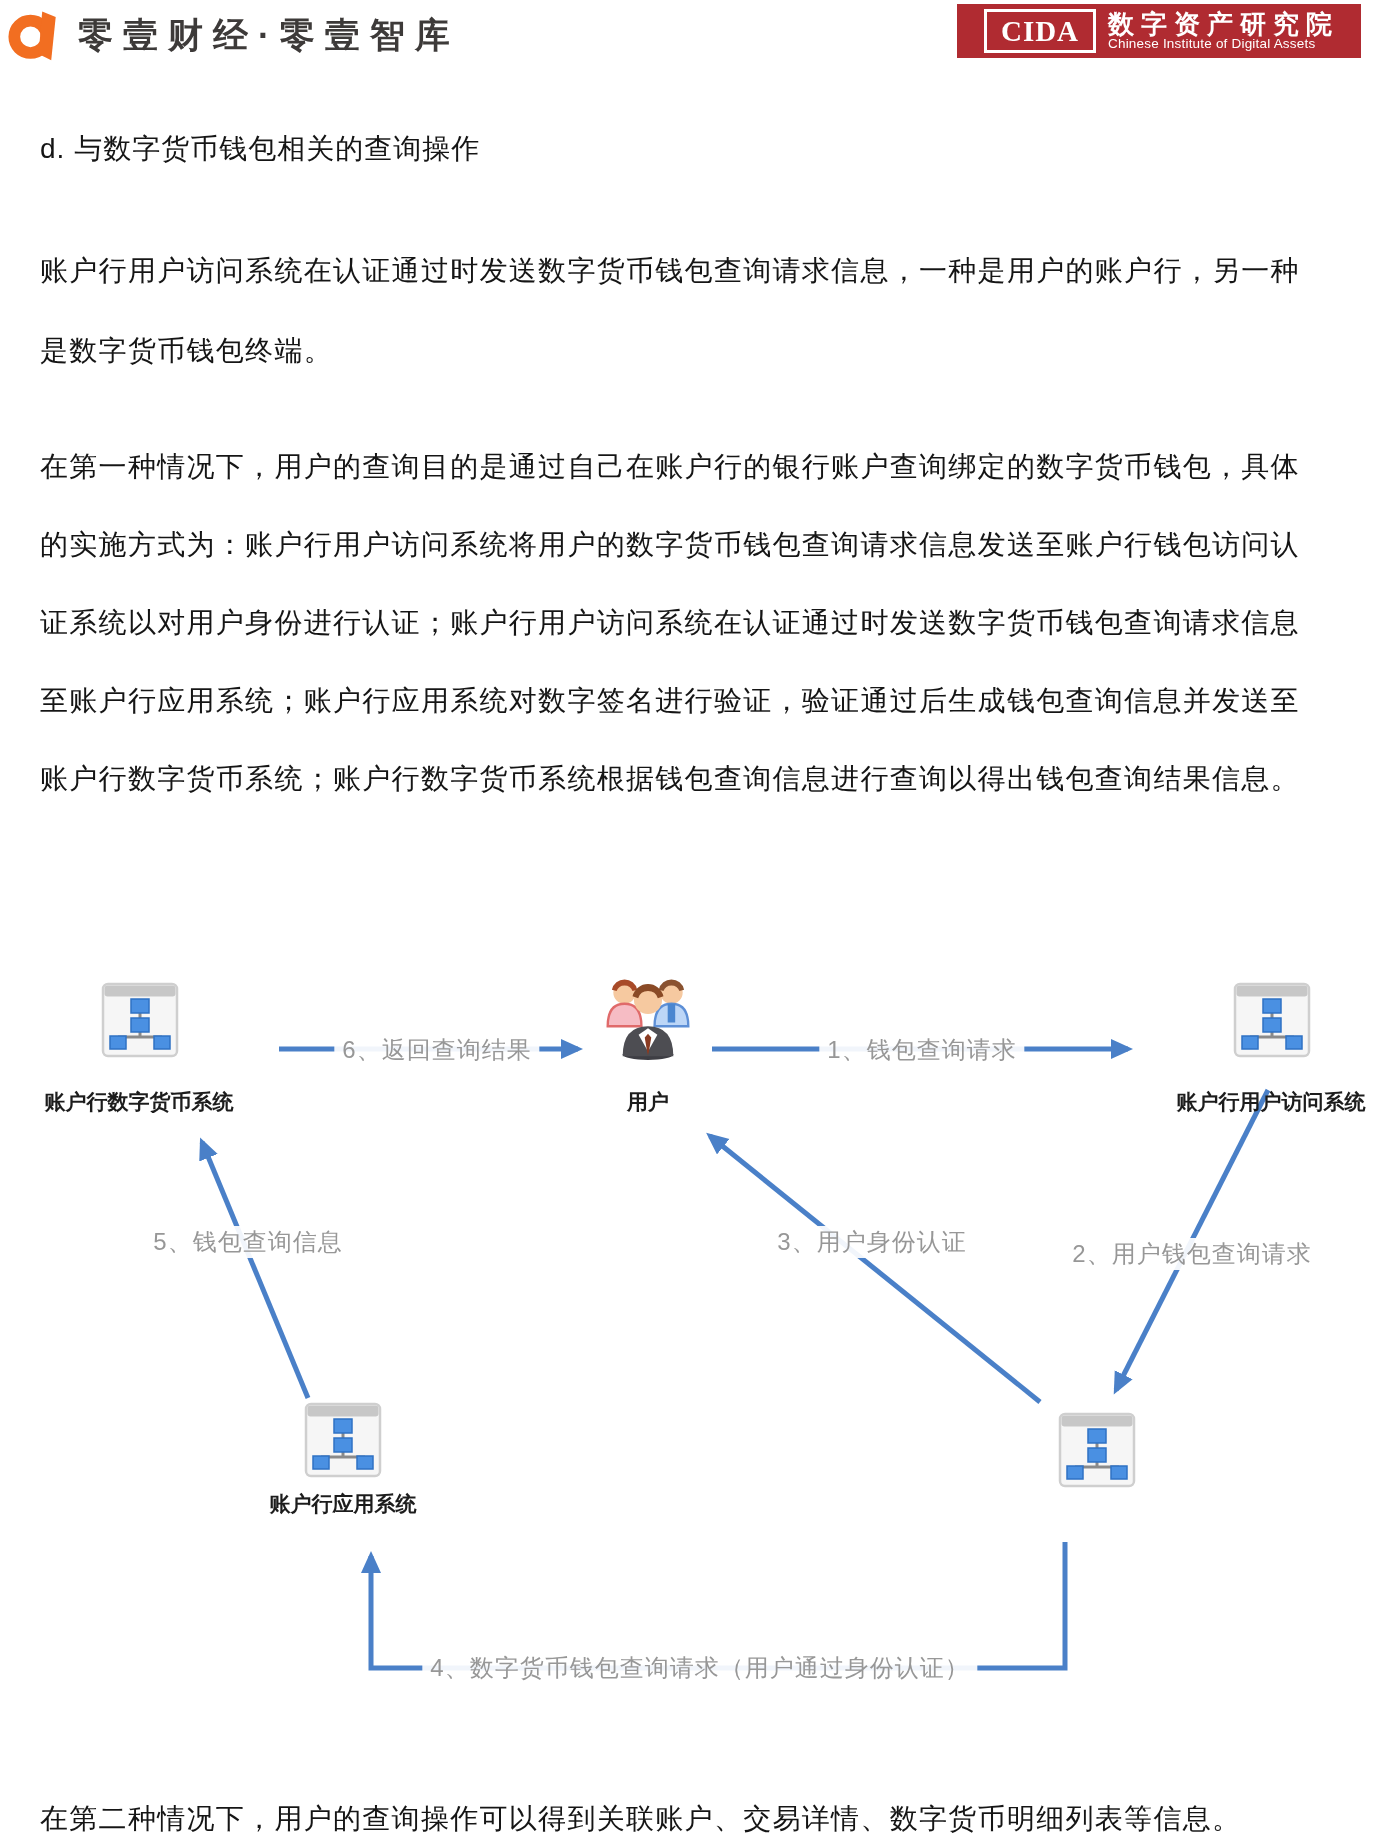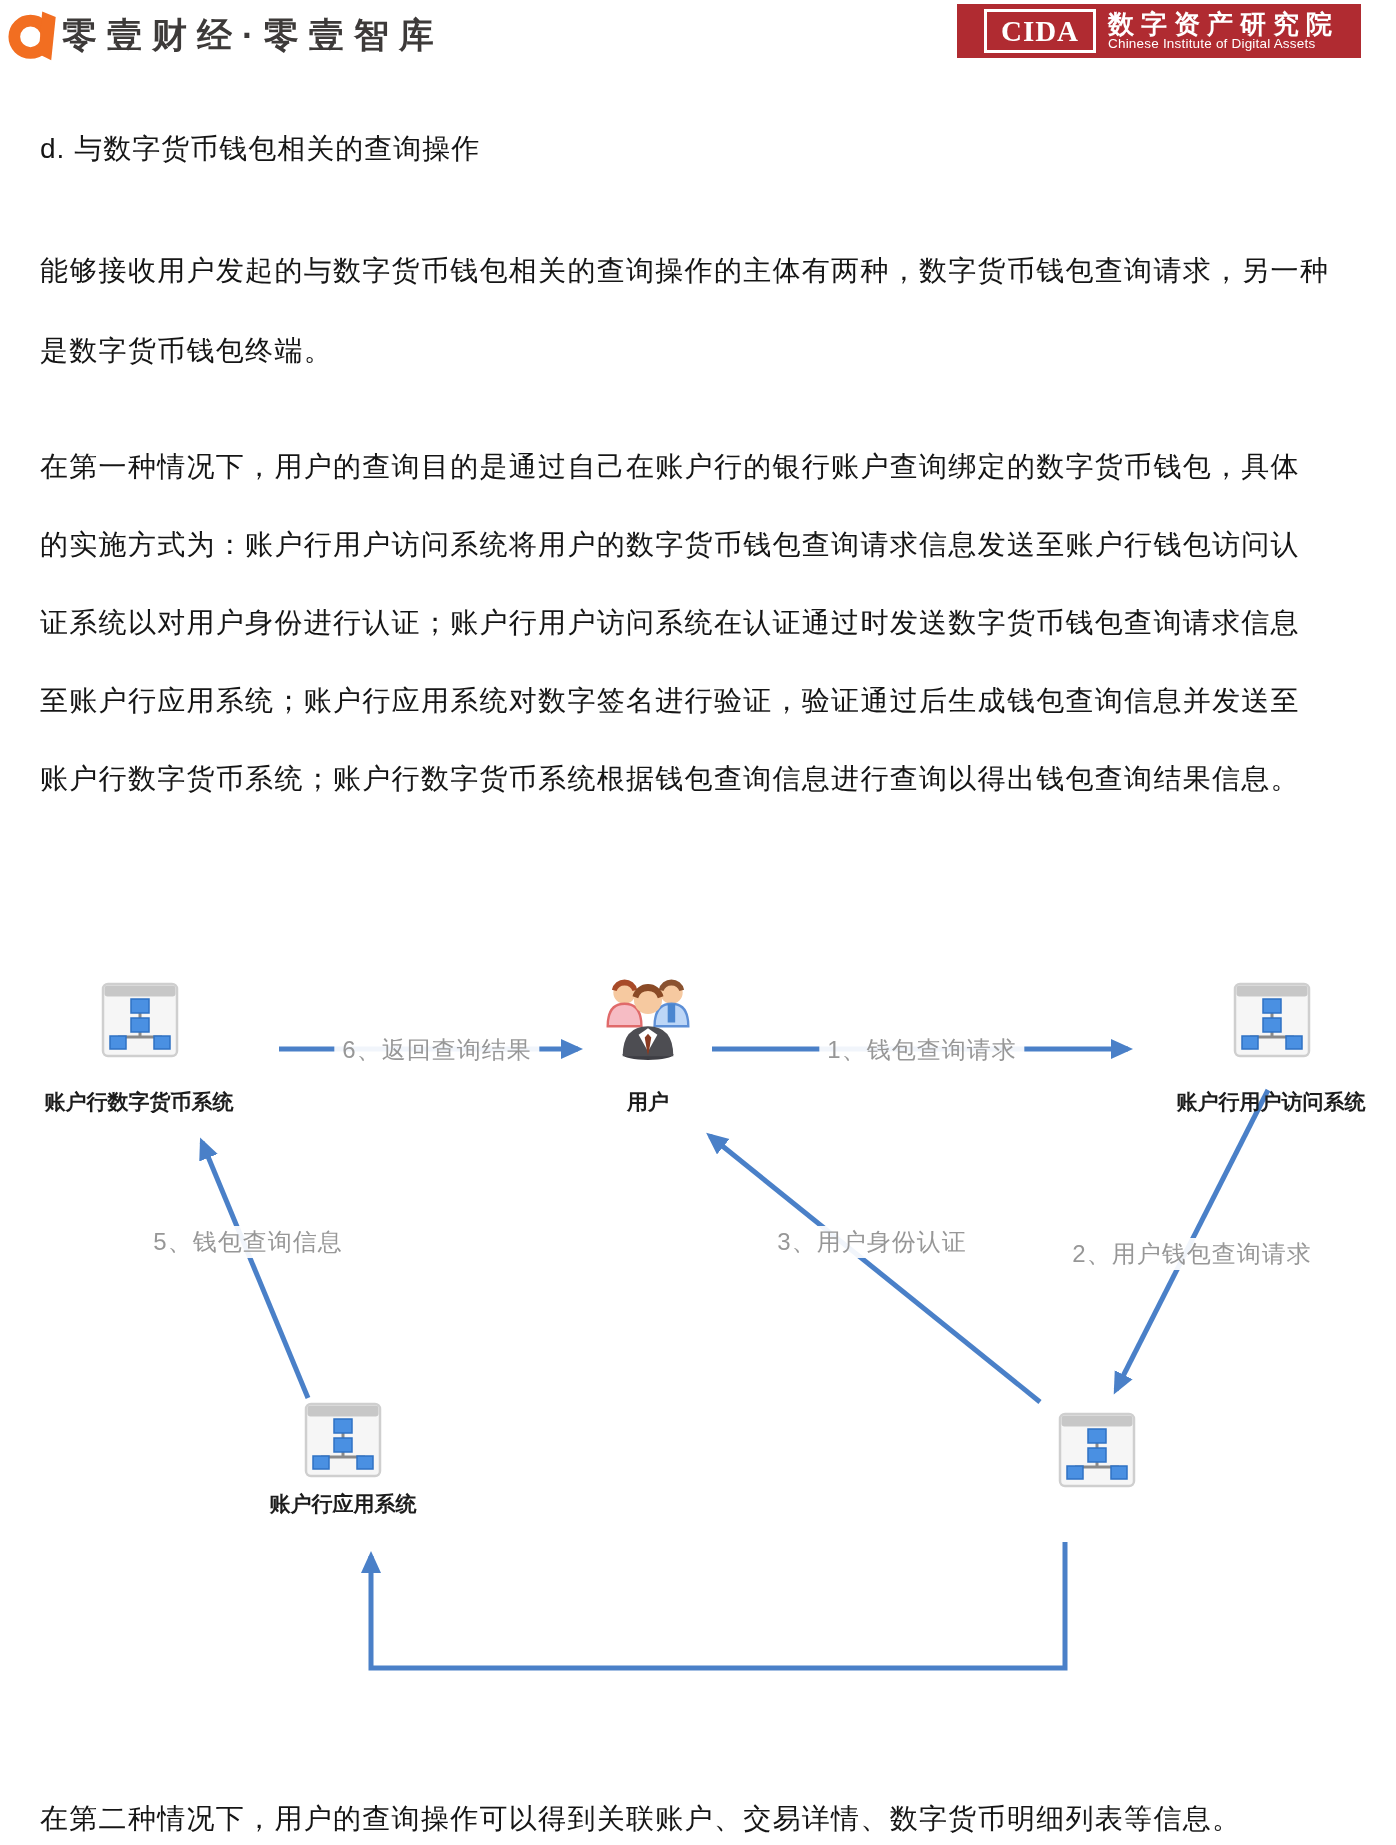--- a/index.html
+++ b/index.html
@@ -2,21 +2,21 @@
 <html><head>
 <meta charset="utf-8">
 <style>
   html,body{margin:0;padding:0;background:#fff;}
   body{
     width:1396px;height:1845px;position:relative;overflow:hidden;
     font-family:"Liberation Sans","DejaVu Sans",sans-serif;color:#111;
   }
   .abs{position:absolute;}
   
-  .logo-left{left:8px;top:8px;display:flex;align-items:center;}
+  .logo-left{left:8px;top:8px;display:flex;align-items:center;gap:16px;}
   .logo-left .brand-text{
     font-size:35px;font-weight:700;color:#3d3a39;letter-spacing:10px;white-space:nowrap;
   }
   .logo-right{
     left:957px;top:4px;width:404px;height:54px;background:#b02b31;
     display:flex;align-items:center;padding:16px;box-sizing:border-box;
   }
   .cida-box{
     margin-left:11px;width:106px;height:38px;border:3px solid #fff;
     display:flex;align-items:center;justify-content:center;
@@ -58,21 +58,21 @@
     <span>CIDA</span>
   </div>
   <div class="cida-text">
     <div class="cida-cn">数字资产研究院</div>
     <div class="cida-en">Chinese Institute of Digital Assets</div>
   </div>
 </div>
 
 <div class="abs heading">d. 与数字货币钱包相关的查询操作</div>
 
-<div class="abs tline" style="top:252px">能够接收用户发起的与数字货币钱包相关的查询操作的主体有两种，数字货币钱包查询请求，另一种</div>
+<div class="abs tline" style="top:252px">账户行用户访问系统在认证通过时发送数字货币钱包查询请求信息，一种是用户的账户行，另一种</div>
 <div class="abs tline" style="top:332px">是数字货币钱包终端。</div>
 
 <div class="abs tline" style="top:448px">在第一种情况下，用户的查询目的是通过自己在账户行的银行账户查询绑定的数字货币钱包，具体</div>
 <div class="abs tline" style="top:526px">的实施方式为：账户行用户访问系统将用户的数字货币钱包查询请求信息发送至账户行钱包访问认</div>
 <div class="abs tline" style="top:604px">证系统以对用户身份进行认证；账户行用户访问系统在认证通过时发送数字货币钱包查询请求信息</div>
 <div class="abs tline" style="top:682px">至账户行应用系统；账户行应用系统对数字签名进行验证，验证通过后生成钱包查询信息并发送至</div>
 <div class="abs tline" style="top:760px">账户行数字货币系统；账户行数字货币系统根据钱包查询信息进行查询以得出钱包查询结果信息。</div>
 
 <div class="abs diagram">
 
@@ -157,15 +157,16 @@
     <rect x="30" y="36" width="18" height="14" fill="#4a90e2" stroke="#2f72c4" stroke-width="1.5"></rect>
     <rect x="9" y="54" width="16" height="13" fill="#4a90e2" stroke="#2f72c4" stroke-width="1.5"></rect>
     <rect x="53" y="54" width="16" height="13" fill="#4a90e2" stroke="#2f72c4" stroke-width="1.5"></rect>
   </svg>
 
   <div class="abs arrow-label" style="left:437px;top:84px">6、返回查询结果</div>
   <div class="abs arrow-label" style="left:922px;top:84px">1、钱包查询请求</div>
   <div class="abs arrow-label" style="left:248px;top:276px">5、钱包查询信息</div>
   <div class="abs arrow-label" style="left:872px;top:276px">3、用户身份认证</div>
   <div class="abs arrow-label" style="left:1192px;top:288px">2、用户钱包查询请求</div>
+  <div class="abs arrow-label" style="left:700px;top:702px">4、数字货币钱包查询请求（用户通过身份认证）</div>
 </div>
 
 <div class="abs tline" style="top:1800px">在第二种情况下，用户的查询操作可以得到关联账户、交易详情、数字货币明细列表等信息。</div>
 
 </body></html>

